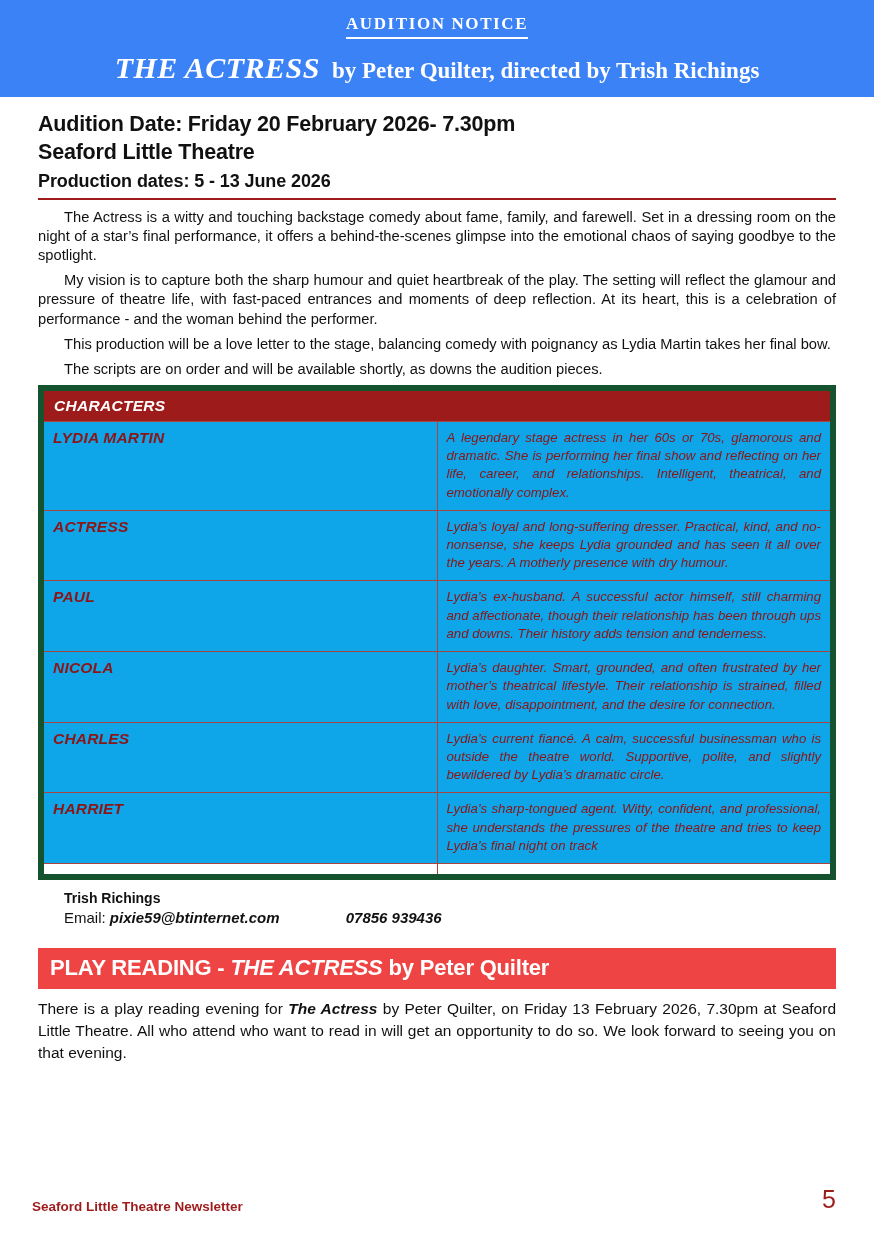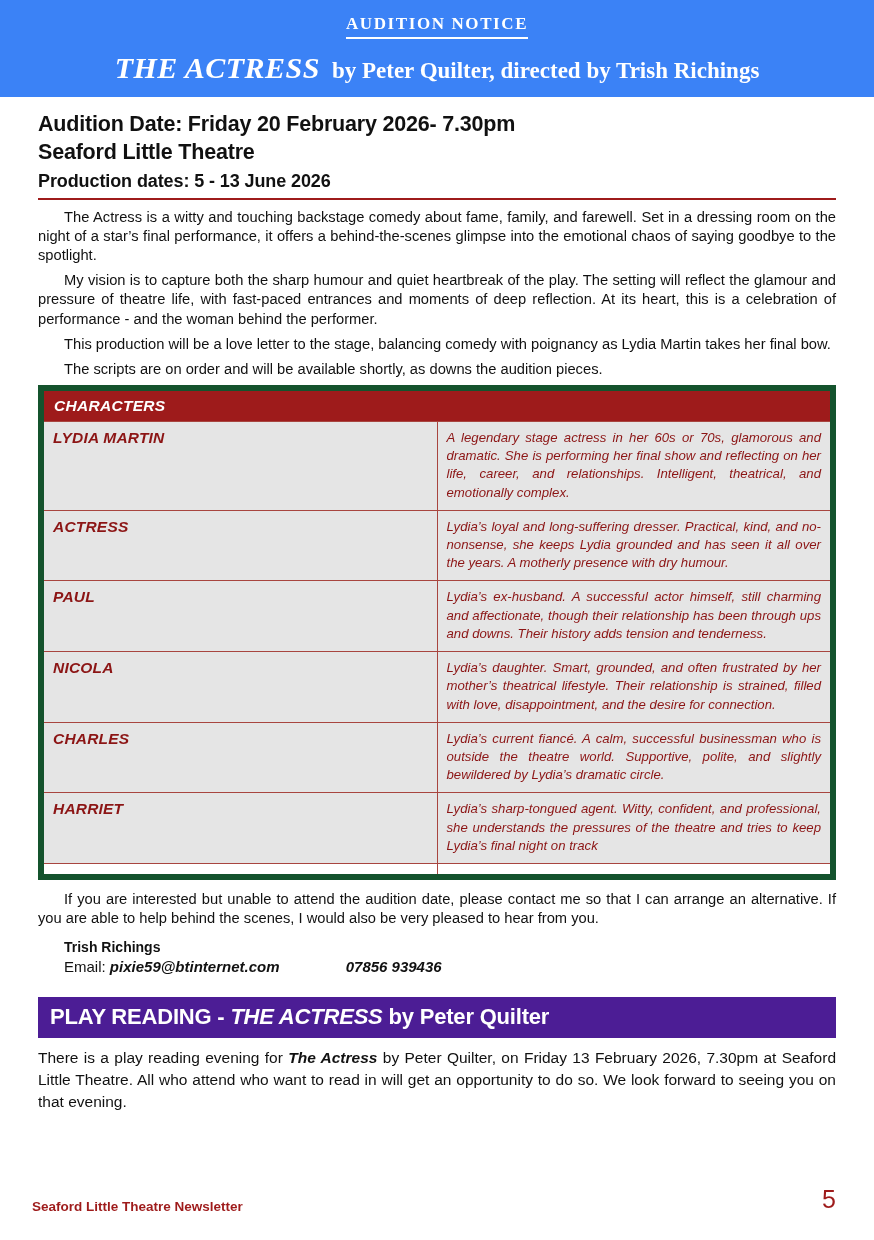--- a/index.html
+++ b/index.html
@@ -100,21 +100,21 @@
     font-style: italic;
     font-weight: bold;
     font-size: 15.5px;
     text-align: left;
     padding: 6px 10px;
     letter-spacing: 0.3px;
   }
   .char-table td {
     border: 1px solid #a8453f;
     vertical-align: top;
-    background: #e5e5e5;
+    background: #0ea5e9;
     padding: 7px 9px 8px 9px;
   }
   .char-name {
     width: 262px;
     font-style: italic;
     font-weight: bold;
     font-size: 15.5px;
     color: #8c1515;
     letter-spacing: 0.2px;
   }
@@ -160,21 +160,21 @@
     font-weight: bold;
   }
   .email-line .phone {
     font-style: italic;
     font-weight: bold;
     padding-left: 62px;
   }
 
   
   .reading-bar {
-    background: #4c1d95;
+    background: #ef4444;
     color: #ffffff;
     font-weight: bold;
     font-size: 22px;
     padding: 7px 12px 8px 12px;
     margin-top: 22px;
     letter-spacing: -0.2px;
   }
   .reading-bar .italic-title {
     font-style: italic;
   }
@@ -267,21 +267,20 @@
         <td class="char-name">HARRIET</td>
         <td class="char-desc">Lydia’s sharp-tongued agent. Witty, confident, and professional, she understands the pressures of the theatre and tries to keep Lydia’s final night on track</td>
       </tr>
       <tr class="spacer">
         <td></td>
         <td></td>
       </tr>
     </tbody>
   </table>
 
-  <p class="closing">If you are interested but unable to attend the audition date, please contact me so that I can arrange an alternative.  If you are able to help behind the scenes, I would also be very pleased to hear from you.</p>
   <div class="signature">Trish Richings</div>
   <div class="email-line">
     <span>Email:</span>
     <span class="email-addr">pixie59@btinternet.com</span>
     <span class="phone">07856 939436</span>
   </div>
 
   <div class="reading-bar">
     <span>PLAY READING - </span><span class="italic-title">THE ACTRESS</span><span> by Peter Quilter</span>
   </div>

